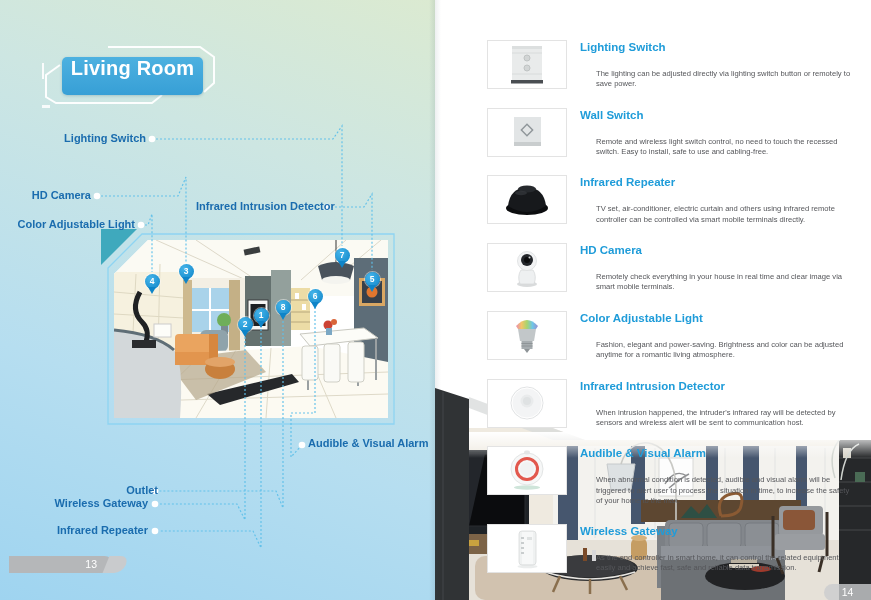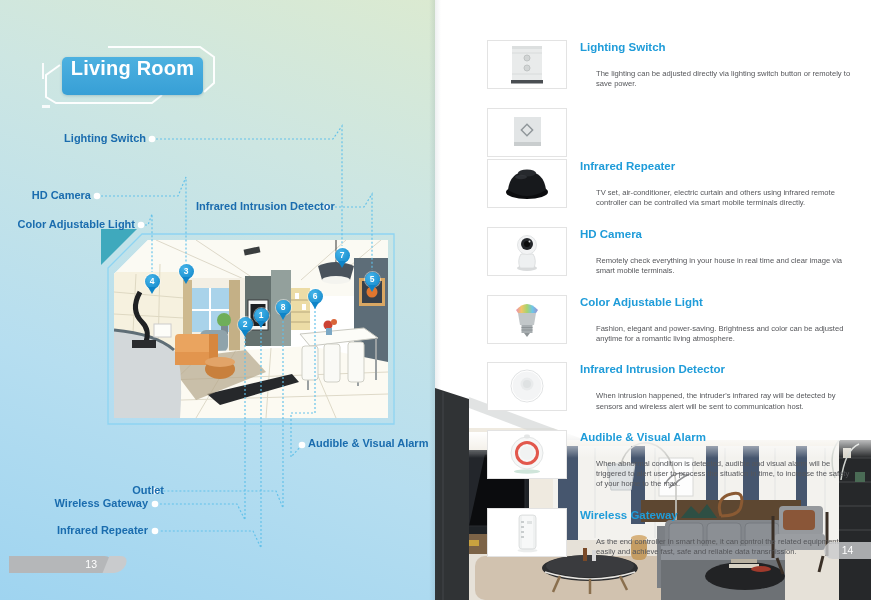--- a/index.html
+++ b/index.html
@@ -44,21 +44,21 @@
   .product-txt{width:288px;padding-top:1px;}
   .product-txt h3{margin:0 0 3.5px 0;font-size:11.5px;font-weight:bold;color:#1f9cd9;}
   .product-txt p{margin:16px;font-size:7.6px;line-height:1.34;color:#55565a;}
 
   
   #pill-13{position:absolute;left:0;top:556px;width:104px;height:17px;z-index:8;
      background:#b5b7b9;border-radius:0 9px 9px 0;color:#fff;font-size:10.5px;
      line-height:17px;text-align:right;padding-right:16px;box-sizing:border-box;margin-left:9px;}
   #pill-13::after{content:"";position:absolute;right:-13px;top:0;width:20px;height:17px;
      background:#c9cbcd;border-radius:0 9px 9px 0;transform:skewX(-22deg);z-index:-1;}
-  #pill-14{position:absolute;left:824px;top:542px;width:47px;height:17px;z-index:8;
+  #pill-14{position:absolute;left:824px;top:584px;width:47px;height:17px;z-index:8;
      background:rgba(203,204,206,.8);border-radius:9px 0 0 9px;color:#fff;
      font-size:10.5px;line-height:17px;text-align:center;}
 </style>
 </head>
 <body>
 
 <div class="page" id="left-page"></div>
 <div class="page" id="right-page"></div>
 <div id="gutter"></div>
 
@@ -184,21 +184,21 @@
     <circle cx="155" cy="504" r="3.3"></circle>
       <circle cx="155" cy="531" r="3.3"></circle>
   </g>
 </svg>
 
 <div class="callout-label ra" style="left:0;width:146px;top:132px;">Lighting Switch</div>
 <div class="callout-label ra" style="left:0;width:91px;top:189px;">HD Camera</div>
 <div class="callout-label ra" style="left:0;width:135px;top:218px;">Color Adjustable Light</div>
 <div class="callout-label" style="left:196px;top:200px;">Infrared Intrusion Detector</div>
 <div class="callout-label" style="left:308px;top:437px;">Audible &amp; Visual Alarm</div>
-<div class="callout-label ra" style="left:16px;width:148px;top:484px;">Outlet</div>
+<div class="callout-label ra" style="left:10px;width:148px;top:484px;">Outlet</div>
 <div class="callout-label ra" style="left:0;width:148px;top:497px;">Wireless Gateway</div>
 <div class="callout-label ra" style="left:0;width:148px;top:524px;">Infrared Repeater</div>
 
 <div class="pin" style="left:253.5px;top:307.5px;">1</div>
 <div class="pin" style="left:237.5px;top:316.5px;">2</div>
 <div class="pin" style="left:178.5px;top:263.5px;">3</div>
 <div class="pin" style="left:144.5px;top:273.5px;">4</div>
 <div class="pin" style="left:364.5px;top:271.5px;">5</div>
 <div class="pin" style="left:307.5px;top:288.5px;">6</div>
 <div class="pin" style="left:334.5px;top:247.5px;">7</div>
@@ -314,20 +314,24 @@
   </div>
 
   <div class="product-row">
     <div class="product-img">
       <svg width="78" height="47" viewBox="0 0 78 47">
           <rect x="26" y="8" width="27" height="27" fill="#e2e5e6"></rect>
           <rect x="26" y="33" width="27" height="4" fill="#c9cdce"></rect>
           <rect x="35" y="17" width="8" height="8" transform="rotate(45 39 21)" fill="none" stroke="#8f969a" stroke-width="1.4"></rect>
         </svg>
     </div>
+    <div class="product-txt">
+      <h3>Wall Switch</h3>
+      <p>Remote and wireless light switch control, no need to touch the recessed switch. Easy to install, safe to use and cabling-free.</p>
+    </div>
   </div>
 
   <div class="product-row">
     <div class="product-img">
       <svg width="78" height="47" viewBox="0 0 78 47">
           <ellipse cx="39" cy="32" rx="21" ry="7" fill="#0c0d0f"></ellipse>
           <path d="M20,30 Q22,12 39,11 Q56,12 58,30 Q48,36 39,36 Q30,36 20,30 Z" fill="#17191c"></path>
           <ellipse cx="39" cy="13" rx="9" ry="3.5" fill="#26292d"></ellipse>
           <ellipse cx="33" cy="17" rx="6" ry="2.2" fill="#3a3e43" opacity=".6"></ellipse>
         </svg>

